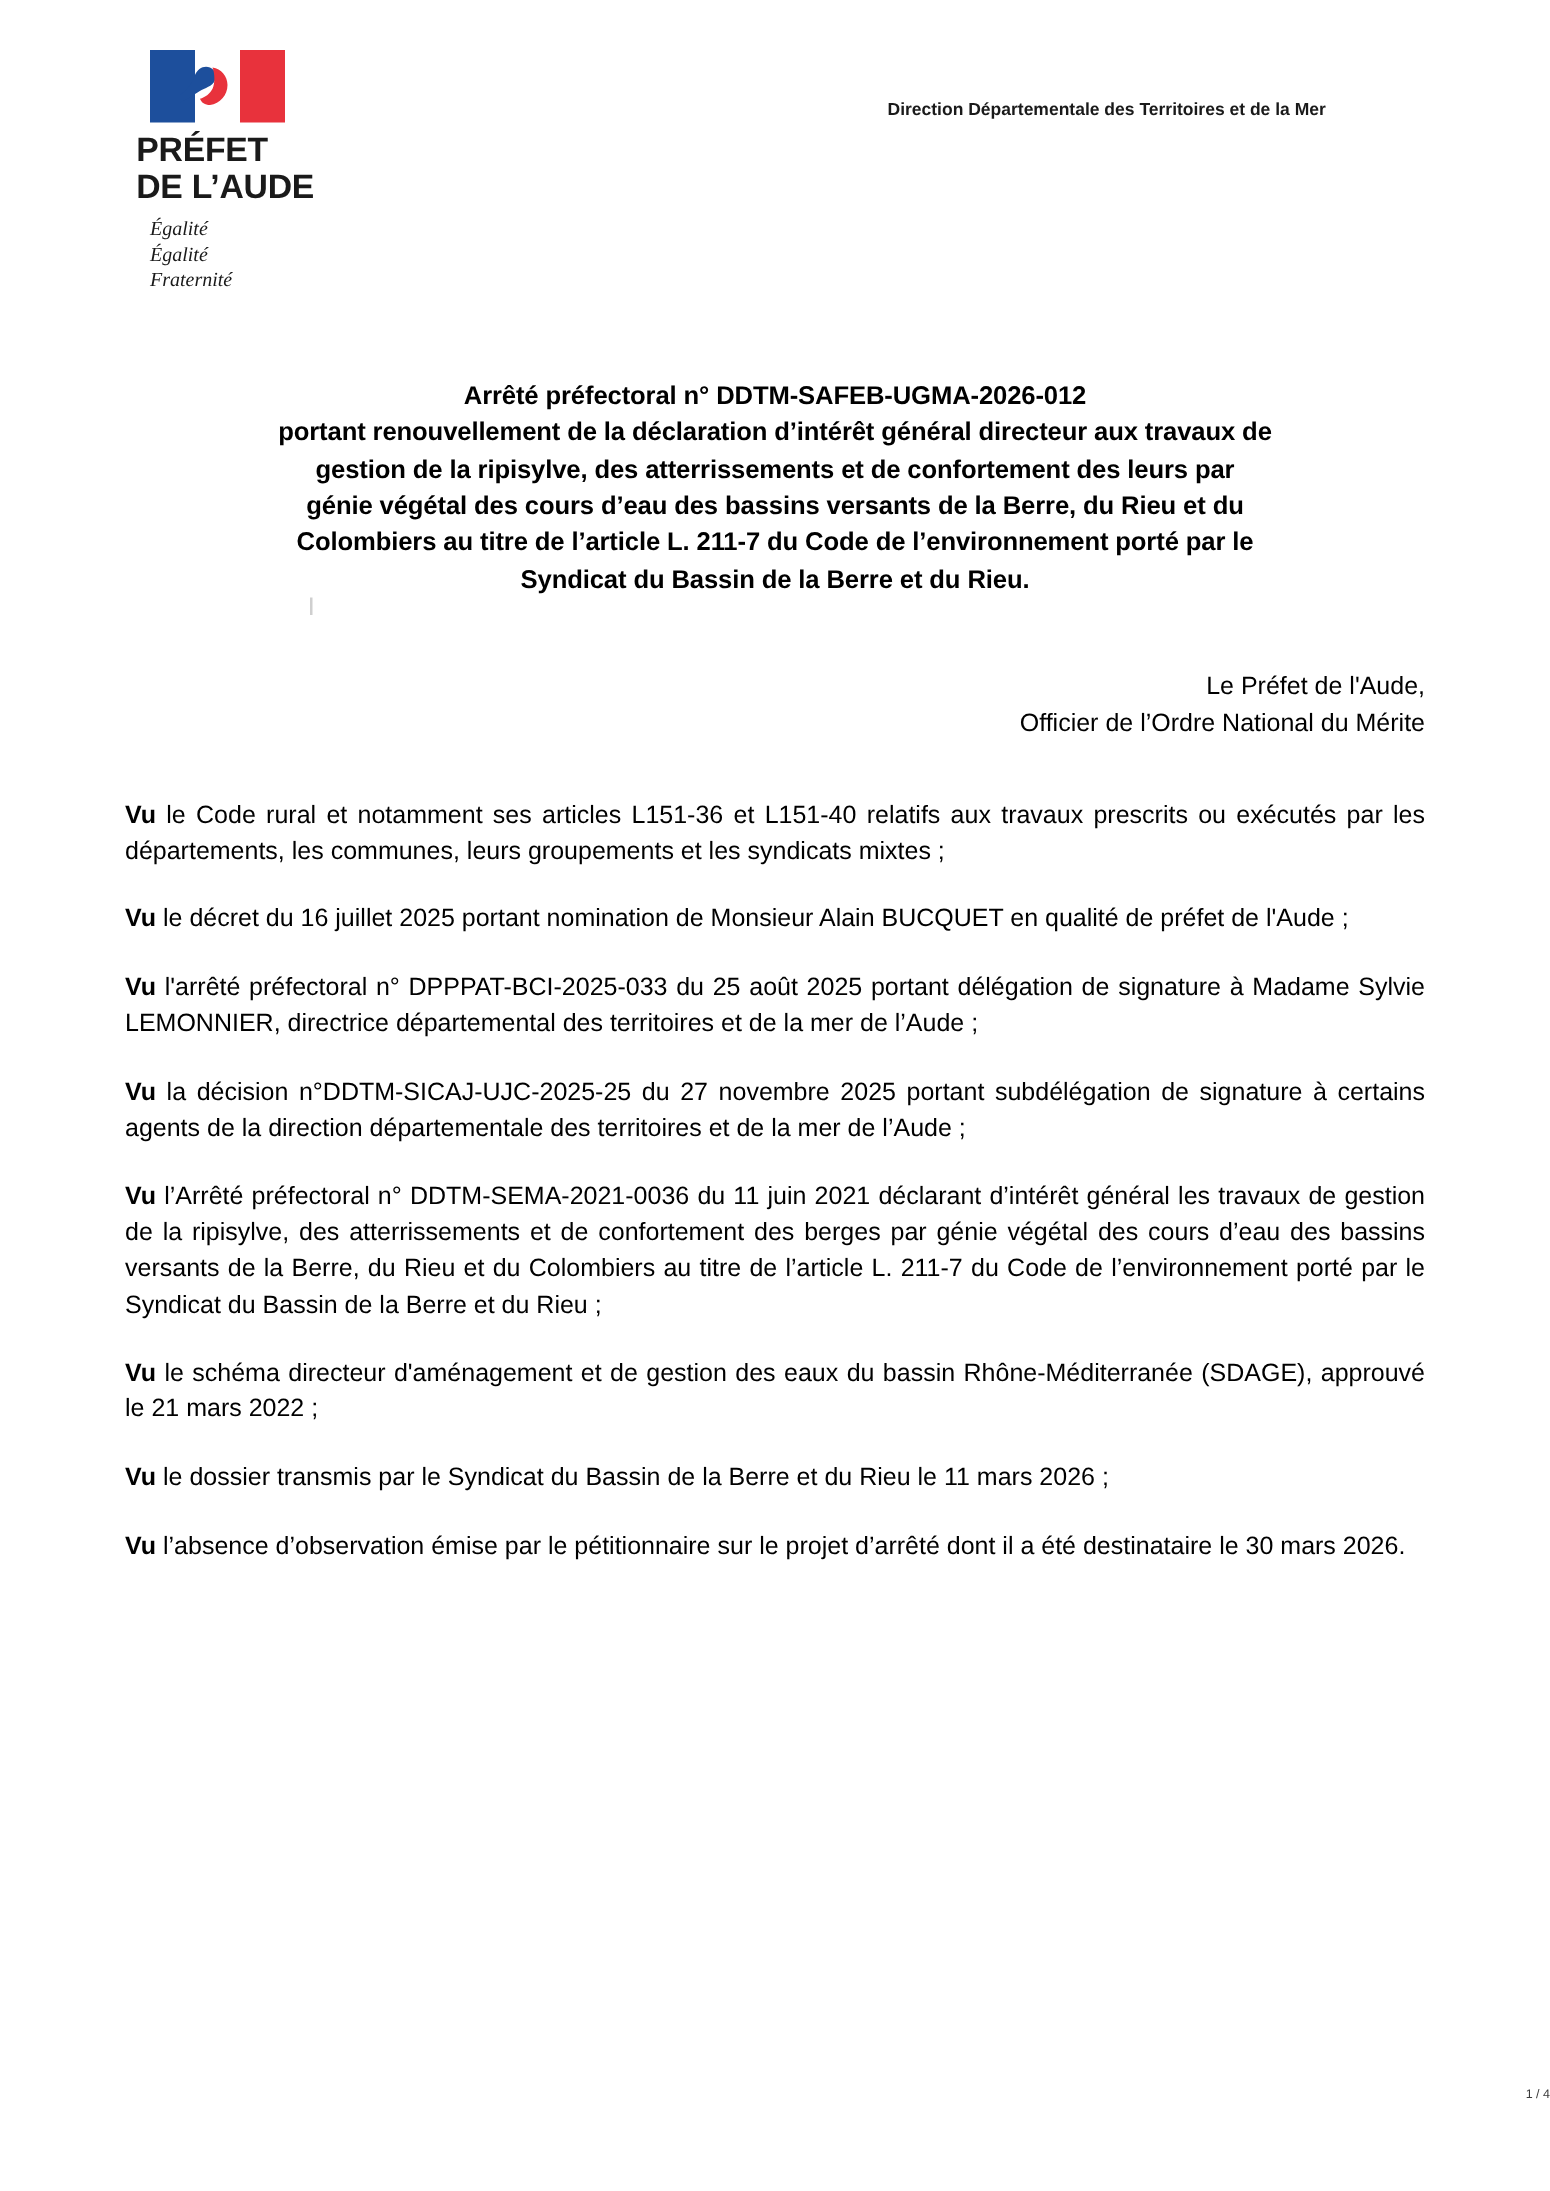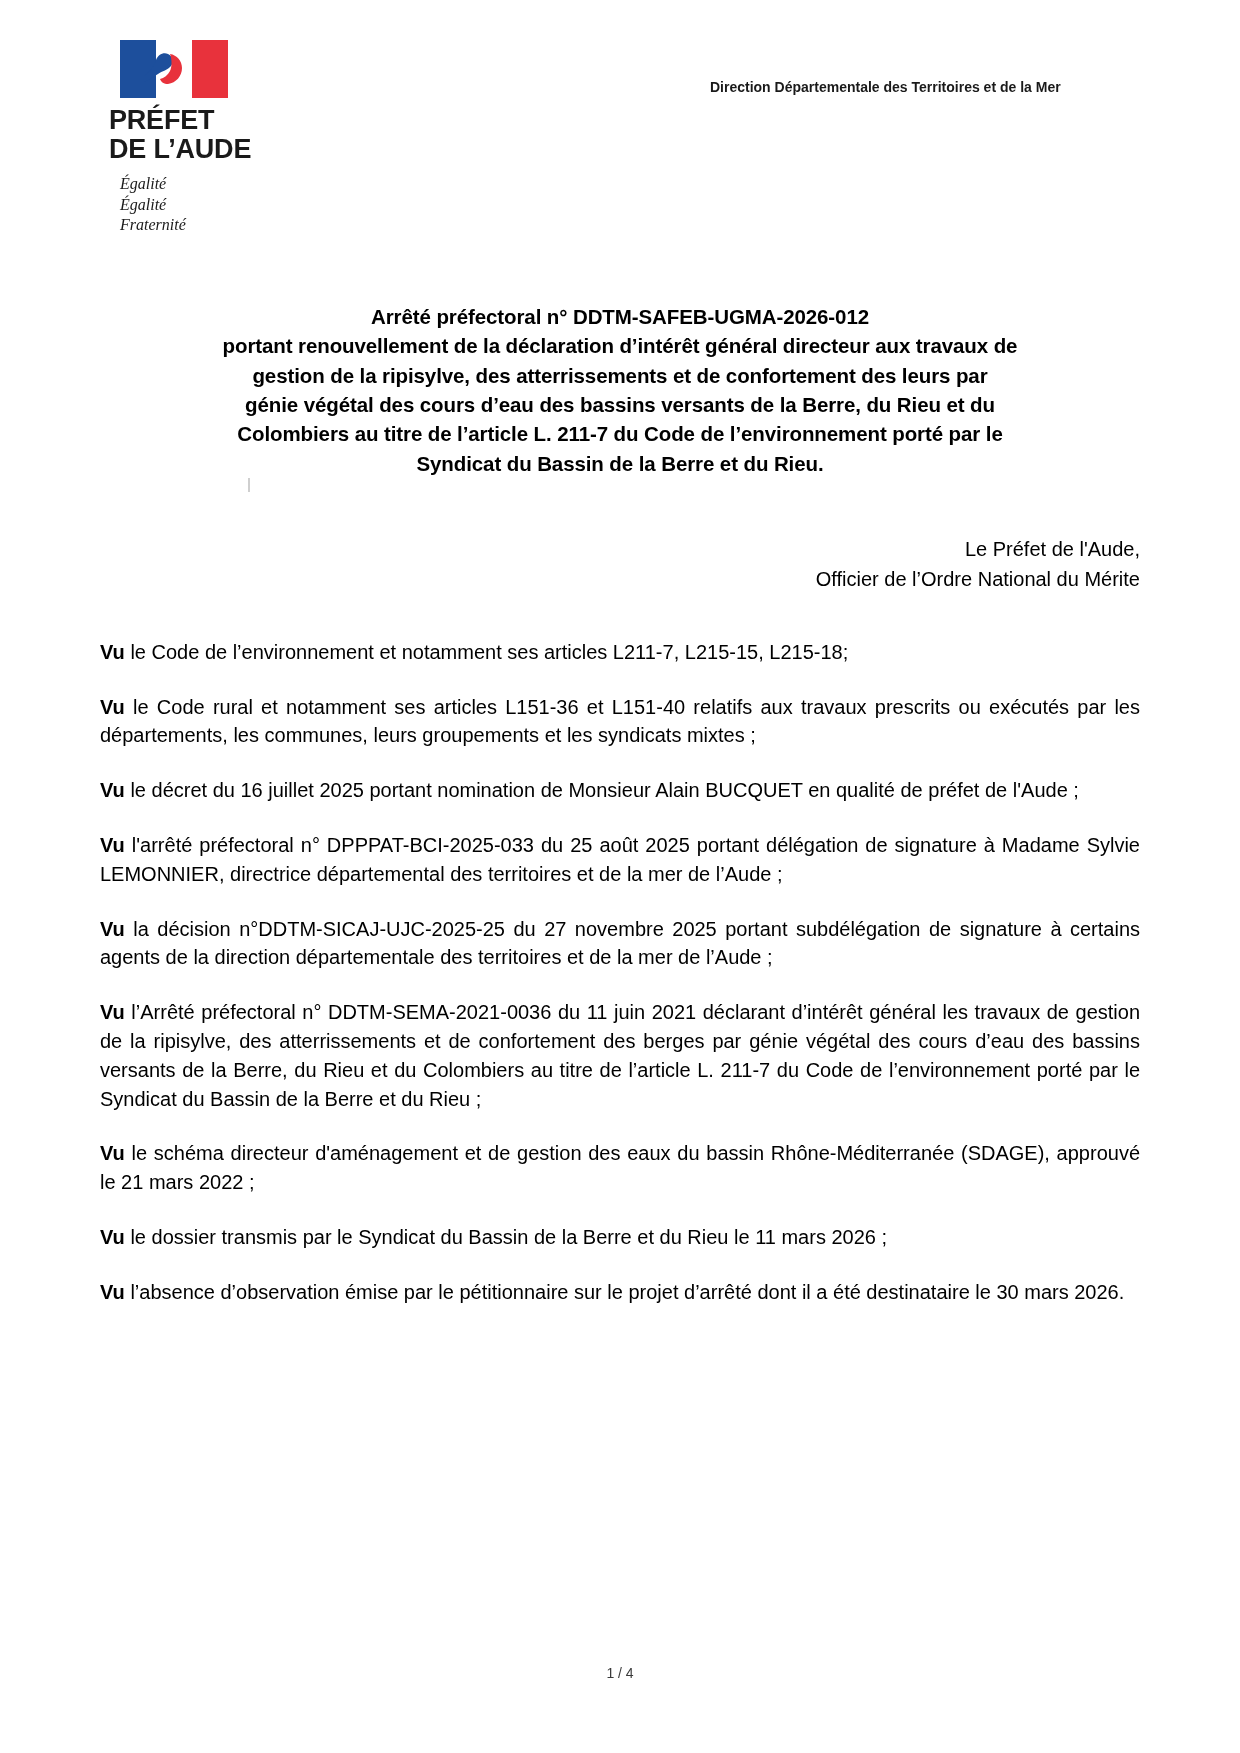--- a/index.html
+++ b/index.html
@@ -109,22 +109,22 @@
   }
   .vu:last-child { margin-bottom: 0; }
   .vu .kw { font-weight: bold; }
 
   
   .footer {
     position: absolute;
     left: 0;
     right: 0;
     bottom: 72px;
-    text-align: center;
-    font-size: 14px;
+    text-align: right;
+    font-size: 10px;
     color: #3a3a3a;
   }
 
   
   .artifact {
     position: absolute;
     left: 248px;
     top: 478px;
     width: 2px;
     height: 14px;
@@ -173,21 +173,20 @@
     <span class="line">Colombiers au titre de l’article L. 211-7 du Code de l’environnement porté par le</span>
     <span class="line">Syndicat du Bassin de la Berre et du Rieu.</span>
   </div>
 
   <div class="prefet-block">
     <span class="line">Le Préfet de l'Aude,</span>
     <span class="line">Officier de l’Ordre National du Mérite</span>
   </div>
 
   <div class="body">
-    <p class="vu"><span class="kw">Vu</span><span> le Code de l’environnement et notamment ses articles L211-7, L215-15, L215-18;</span></p>
     <p class="vu"><span class="kw">Vu</span><span> le Code rural et notamment ses articles L151-36 et L151-40 relatifs aux travaux prescrits ou exécutés par les départements, les communes, leurs groupements et les syndicats mixtes ;</span></p>
     <p class="vu"><span class="kw">Vu</span><span> le décret du 16 juillet 2025 portant nomination de Monsieur Alain BUCQUET en qualité de préfet de l'Aude ;</span></p>
     <p class="vu"><span class="kw">Vu</span><span> l'arrêté préfectoral n° DPPPAT-BCI-2025-033 du 25 août 2025 portant délégation de signature à Madame Sylvie LEMONNIER, directrice départemental des territoires et de la mer de l’Aude ;</span></p>
     <p class="vu"><span class="kw">Vu</span><span> la décision n°DDTM-SICAJ-UJC-2025-25 du 27 novembre 2025 portant subdélégation de signature à certains agents de la direction départementale des territoires et de la mer de l’Aude ;</span></p>
     <p class="vu"><span class="kw">Vu</span><span> l’Arrêté préfectoral n° DDTM-SEMA-2021-0036 du 11 juin 2021 déclarant d’intérêt général les travaux de gestion de la ripisylve,  des atterrissements et de confortement des berges par génie végétal des cours d’eau des bassins versants de la Berre, du Rieu et du Colombiers au titre de l’article L. 211-7 du Code de l’environnement porté par le Syndicat du Bassin de la Berre et du Rieu ;</span></p>
     <p class="vu"><span class="kw">Vu</span><span> le schéma directeur d'aménagement et de gestion des eaux du bassin Rhône-Méditerranée (SDAGE), approuvé le 21 mars 2022 ;</span></p>
     <p class="vu"><span class="kw">Vu</span><span> le dossier transmis par le Syndicat du Bassin de la Berre et du Rieu le 11 mars 2026 ;</span></p>
     <p class="vu"><span class="kw">Vu</span><span> l’absence d’observation émise par le pétitionnaire sur le projet d’arrêté dont il a été destinataire le 30 mars 2026.</span></p>
   </div>
 

